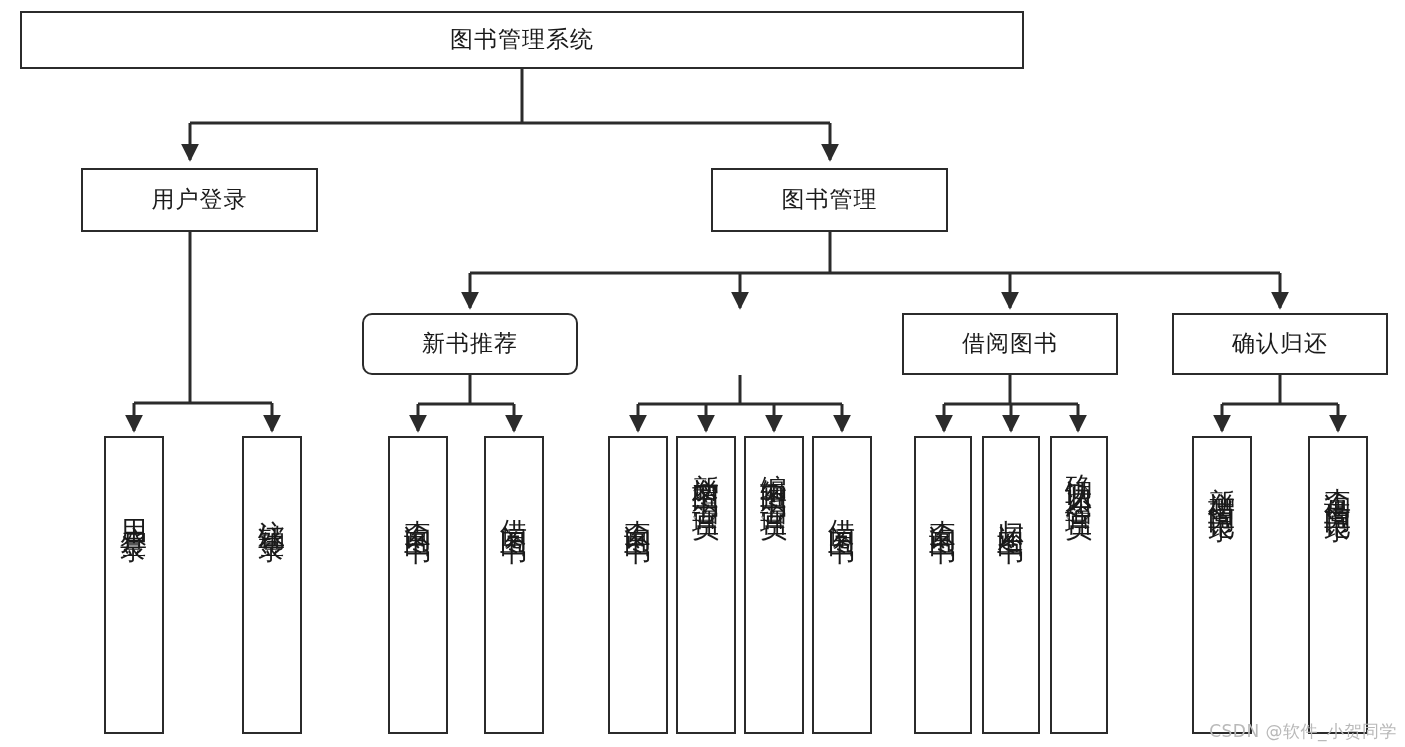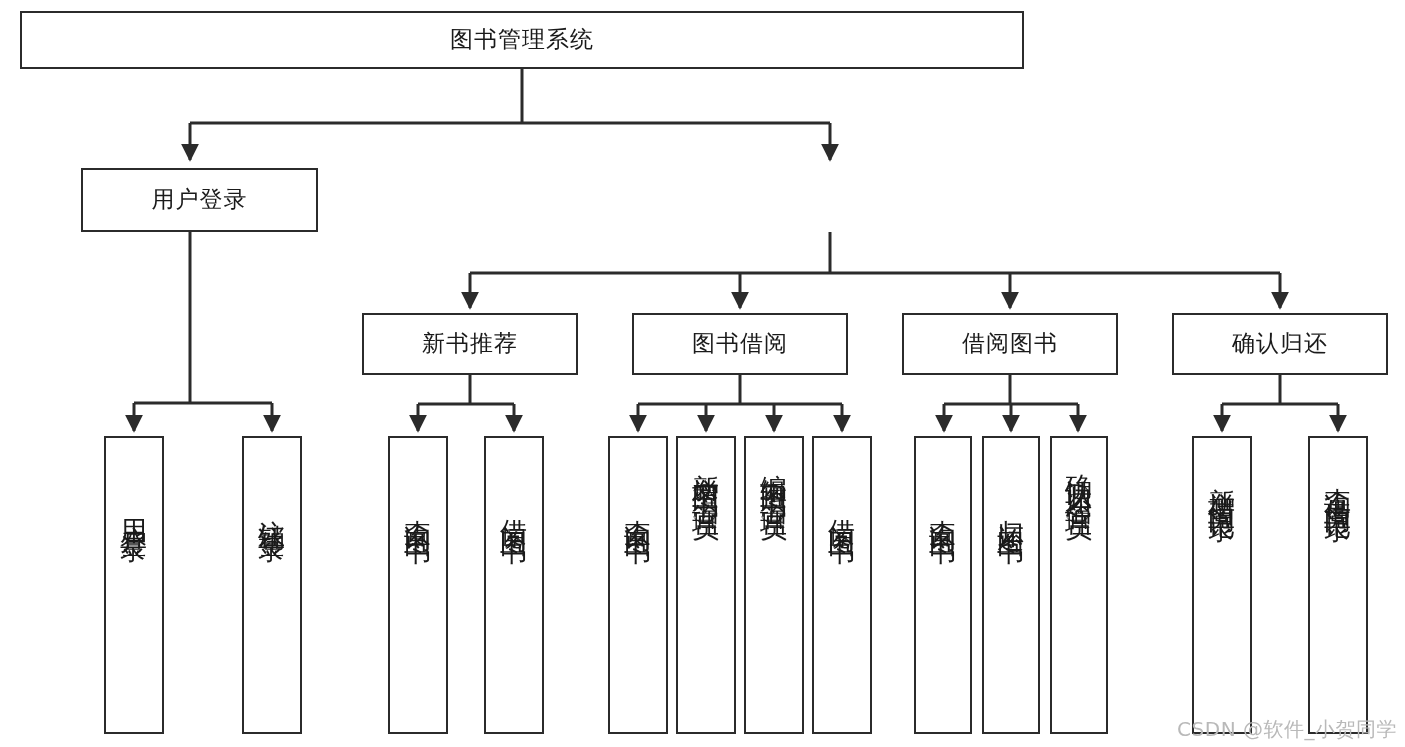--- a/index.html
+++ b/index.html
@@ -41,21 +41,21 @@
     writing-mode:vertical-rl;
     text-orientation:upright;
     font-size:27px;
     line-height:1.0;
     letter-spacing:6px;
     text-align:left;
   }
   .watermark{
     position:absolute;
     right:8px;bottom:4px;
-    font-size:20px;
+    font-size:17px;
     color:#b9b9b9;
     letter-spacing:0.5px;
     white-space:nowrap;
     font-family:"DejaVu Sans","Liberation Sans",sans-serif;
   }
 </style>
 </head>
 <body>
 
 <div id="diagram">
@@ -110,26 +110,26 @@
     </g>
   </svg>
 
   <div class="node root h" style="left:20px;top:11px;width:1004px;height:58px;">
     <span class="lbl">图书管理系统</span>
   </div>
 
   <div class="node h" style="left:81px;top:168px;width:237px;height:64px;">
     <span class="lbl">用户登录</span>
   </div>
+  <div class="node h" style="left:711px;top:168px;width:237px;height:64px;">
+    <span class="lbl">图书管理</span>
+  </div>
 
-  <div class="node h" style="left:362px;top:313px;width:216px;height:62px;">
+  <div class="node h" style="left:362px;top:313px;width:216px;height:62px;border-radius:10px;">
     <span class="lbl">新书推荐</span>
-  </div>
-  <div class="node h" style="left:632px;top:313px;width:216px;height:62px;">
-    <span class="lbl">图书借阅</span>
   </div>
   <div class="node h" style="left:902px;top:313px;width:216px;height:62px;">
     <span class="lbl">借阅图书</span>
   </div>
   <div class="node h" style="left:1172px;top:313px;width:216px;height:62px;">
     <span class="lbl">确认归还</span>
   </div>
 
   <div class="node v" style="left:104px;top:436px;width:60px;height:298px;padding-top:60px;">
     <span class="lbl">用户登录</span>

